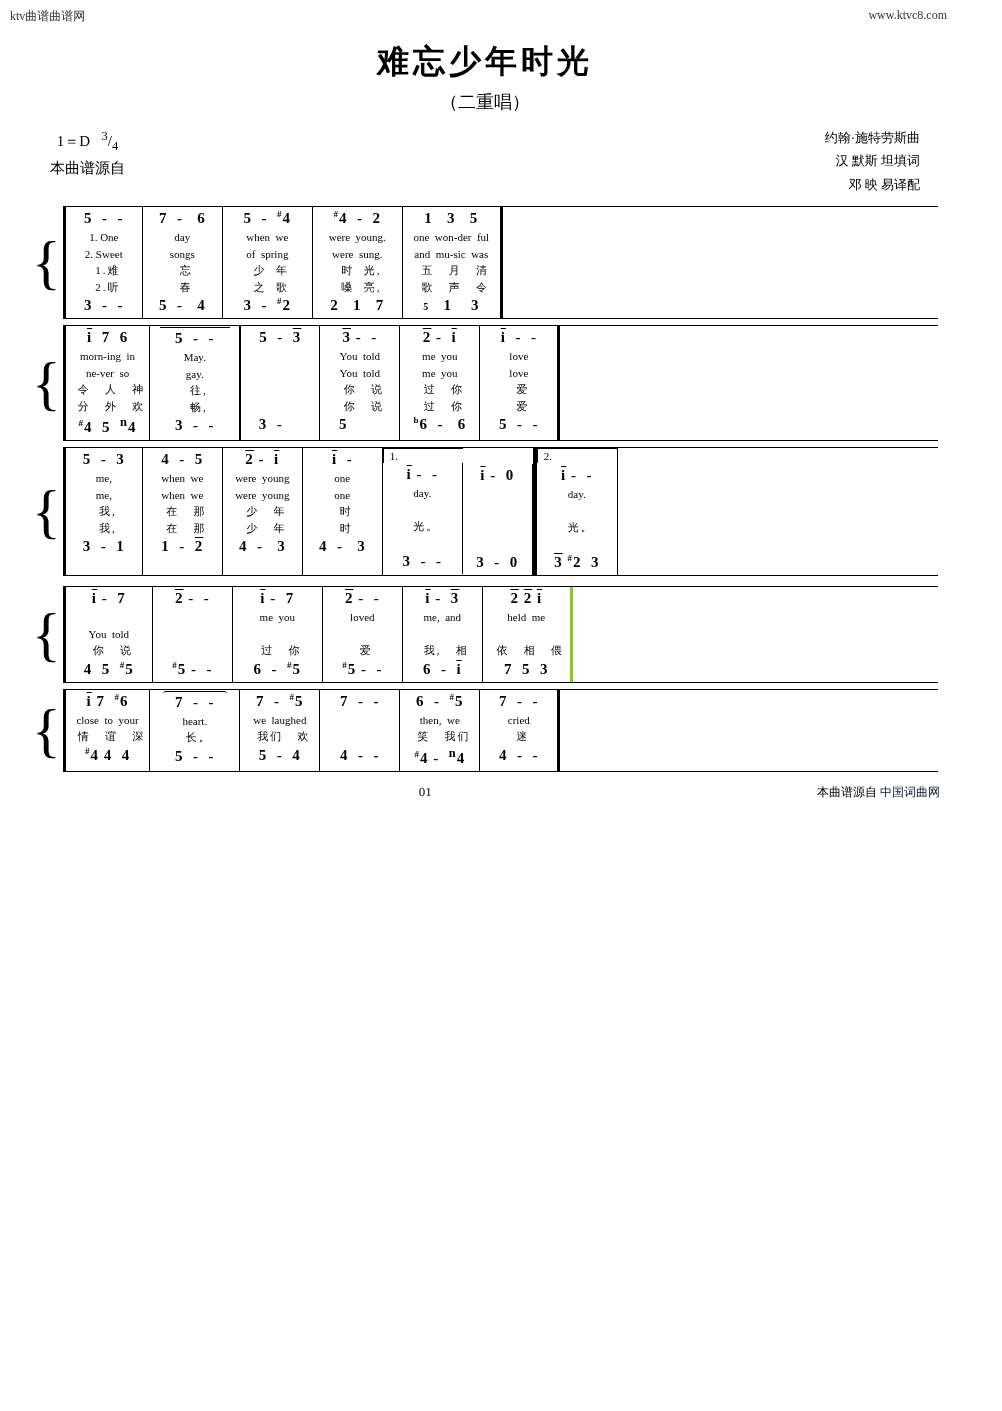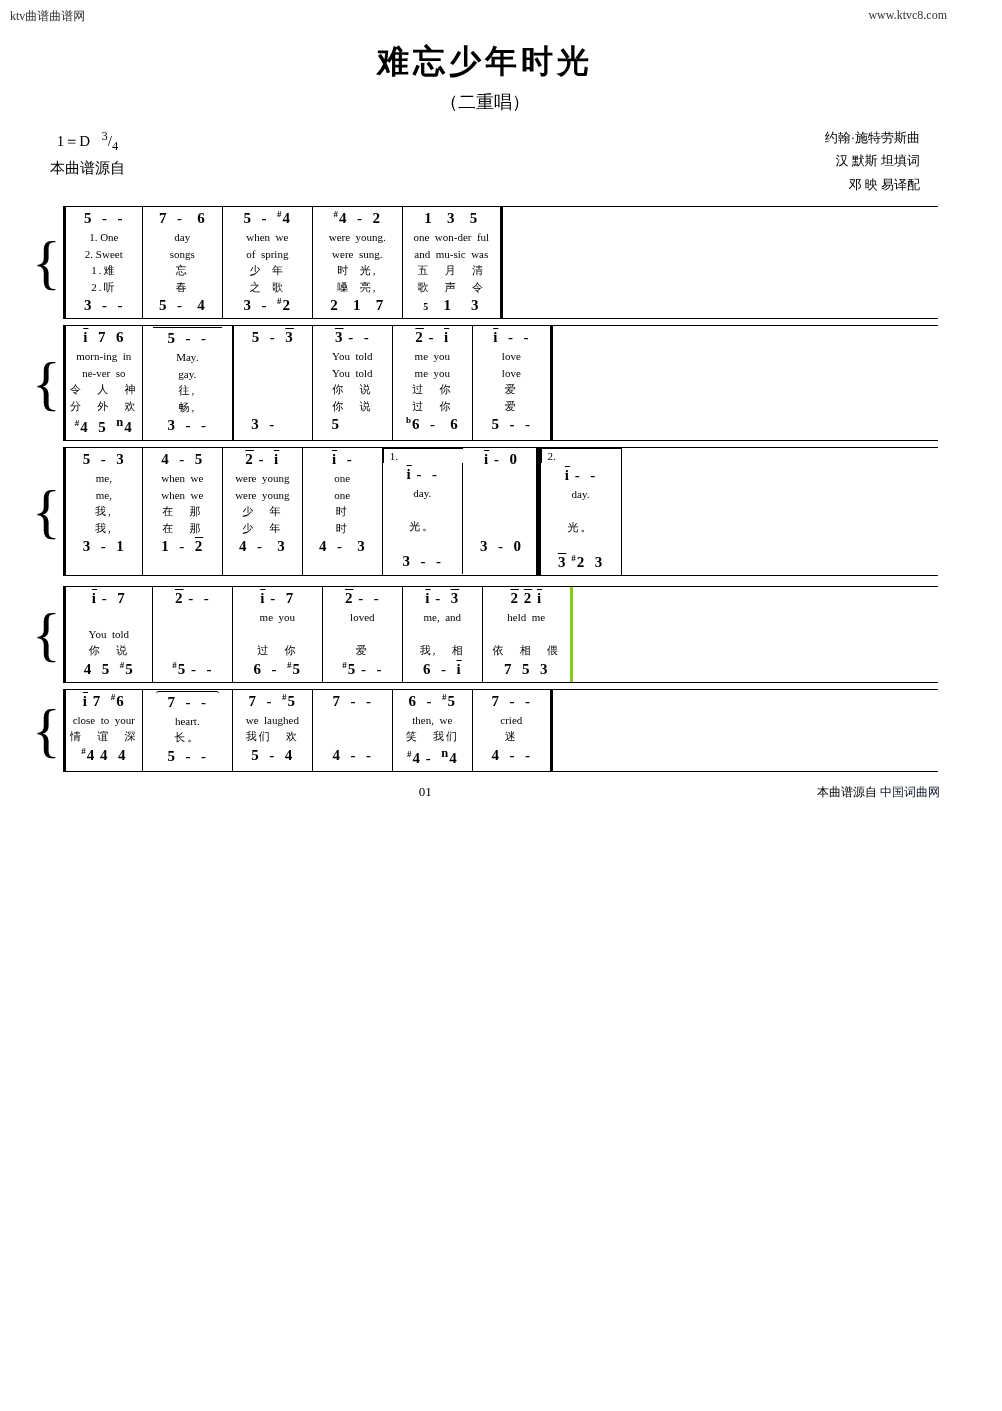--- a/index.html
+++ b/index.html
@@ -82,21 +82,21 @@
       text-align: center;
       letter-spacing: 1px;
       line-height: 1.4;
     }
     .l {
       font-size: 11px;
       white-space: nowrap;
       text-align: center;
       line-height: 1.5;
     }
-    .l.zh { letter-spacing: 2px; }
+    .l.zh { letter-spacing: 2px; margin-left: 8px; }
 
     sup.sh { font-size: 9px; }
   </style>
 </head>
 <body>
 
 <div class="page">
 
   <div class="top-left">ktv曲谱曲谱网</div>
   <div class="top-right">www.ktvc8.com</div>
@@ -279,21 +279,21 @@
           <div class="m w80" style="border-left:none; border-top:none;">
             <div class="n"><span style="text-decoration:overline;">i</span>&nbsp;- &nbsp;-</div>
             <div class="l">day.</div>
             <div class="l">&nbsp;</div>
             <div class="l zh">光。</div>
             <div class="l zh">&nbsp;</div>
             <div class="n">3 &nbsp;- &nbsp;-</div>
           </div>
         </div>
 
-        <div style="display:flex; flex-direction:row; position:relative;">
+        <div style="display:flex; flex-direction:column; position:relative;">
           <div class="n" style="font-size:11px; text-align:center;">&nbsp;</div>
           <div class="m w70" style="min-width:70px;">
             <div class="n"><span style="text-decoration:overline;">i</span>&nbsp;- &nbsp;0</div>
             <div class="l">&nbsp;</div>
             <div class="l">&nbsp;</div>
             <div class="l">&nbsp;</div>
             <div class="l">&nbsp;</div>
             <div class="n">3 &nbsp;- &nbsp;0</div>
           </div>
         </div>

